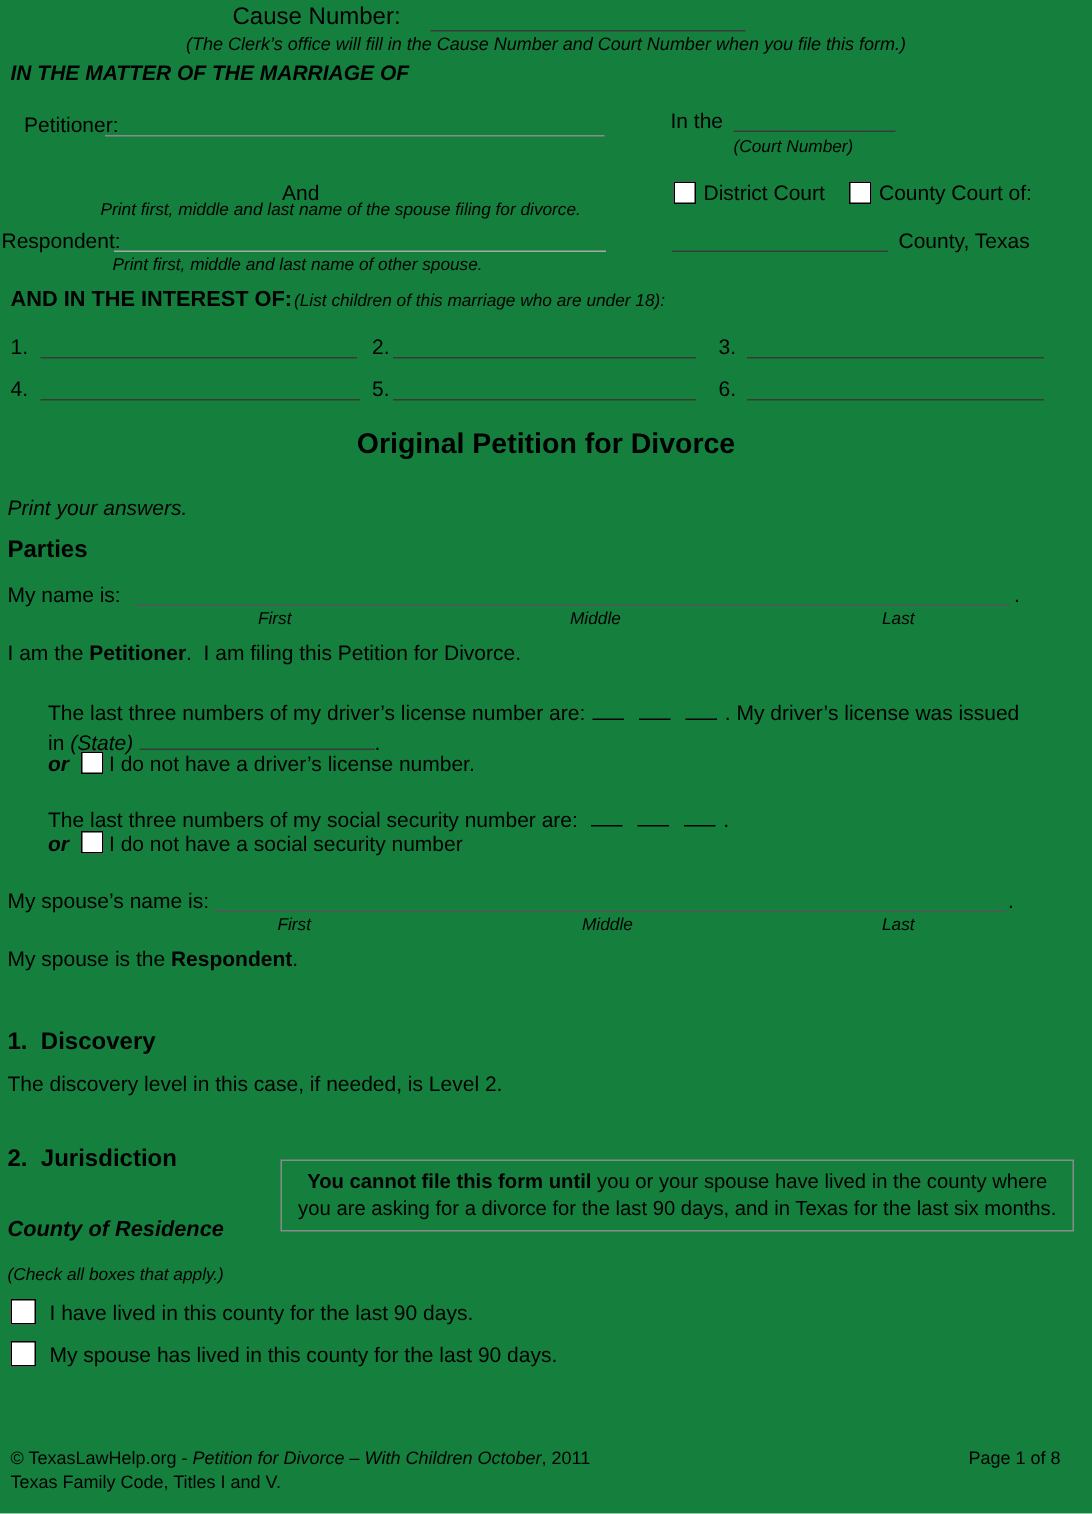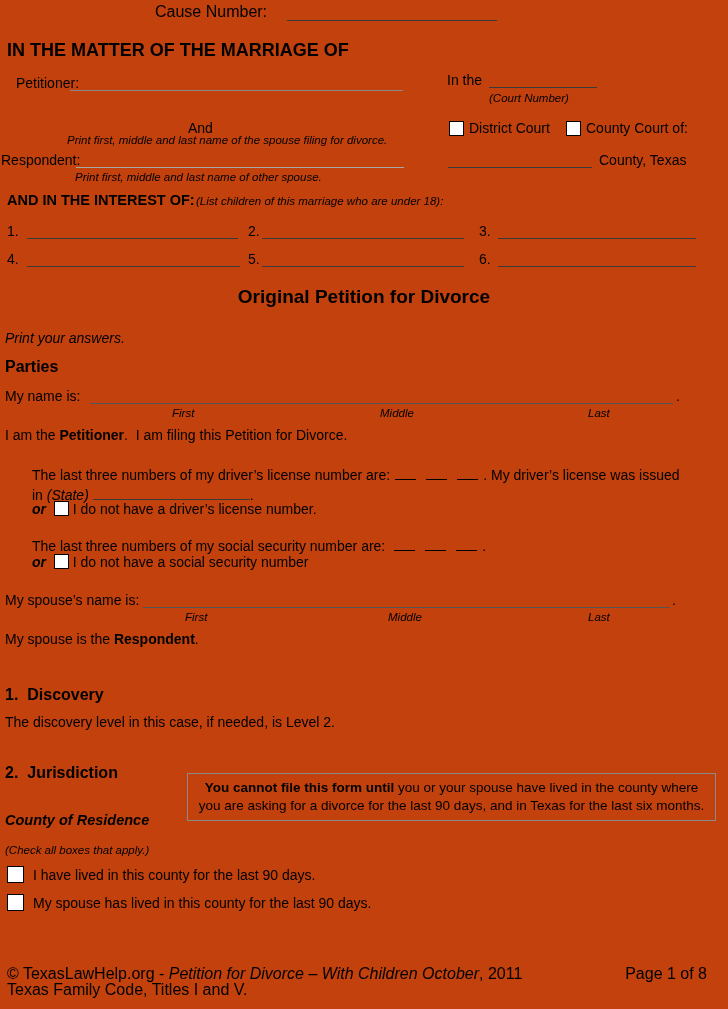--- a/index.html
+++ b/index.html
@@ -1,43 +1,44 @@
 <!DOCTYPE html>
 <html><head>
 <meta charset="utf-8">
 <style>
   html,body{margin:0;padding:0;background:#fff;}
   body{font-family:"Liberation Sans","DejaVu Sans",sans-serif;color:#000;}
-  #page{position:relative;width:728px;height:1009px;background:#c2410c;overflow:hidden;font-size:14px;}
+  #page{position:relative;width:728px;height:1009px;background:#15803d;overflow:hidden;font-size:14px;}
   .a{position:absolute;}
   .pw{white-space:pre-wrap;}
   .it{font-style:italic;}
   .bd{font-weight:bold;}
   .sm{font-size:11.5px;font-style:italic;}
   .bl{display:inline-block;border-bottom:1px solid #3a3a3a;height:16px;vertical-align:baseline;}
   .bl.gray{border-bottom-color:#8a8a8a;}
   .bl.lgray{border-bottom-color:#a8a8a8;}
   .slot{display:inline-block;width:21px;border-bottom:1px solid #000;height:14px;margin:0 5px;vertical-align:baseline;}
   .cb{display:inline-block;width:13px;height:13px;border:1.5px solid #000;background:#fff;vertical-align:-2px;}
   .cb-lg{width:15px;height:15px;vertical-align:-3px;}
   .center{left:0;width:728px;text-align:center;}
   .h-sec{font-size:16px;font-weight:bold;}
   .warnbox{border:1px solid #8a8a8a;text-align:center;font-size:13.5px;line-height:1.35;padding:5px 10px;box-sizing:border-box;}
   .fml{font-size:11.5px;font-style:italic;}
-  .foot{font-size:16px;}
+  .foot{font-size:12px;}
 </style>
 </head>
 <body>
 
 <div id="page">
 
   <div class="a" style="left:155px;top:3px;font-size:16px;">Cause Number:</div>
   <span class="a bl" style="left:287px;top:4px;width:210px;"></span>
+  <div class="a center sm" style="top:22px;font-size:12px;">(The Clerk’s office will fill in the Cause Number and Court Number when you file this form.)</div>
 
-  <div class="a bd" style="left:7px;top:40px;font-size:18px;">IN THE MATTER OF THE MARRIAGE OF</div>
+  <div class="a bd" style="left:7px;top:40px;font-size:14px;font-style:italic;">IN THE MATTER OF THE MARRIAGE OF</div>
 
   <div class="a" style="left:1px;top:75px;margin-left:15px;">Petitioner:</div>
   <span class="a bl gray" style="left:70px;top:74px;width:333px;"></span>
   <div class="a" style="left:447px;top:72px;">In the</div>
   <span class="a bl" style="left:489px;top:71px;width:108px;"></span>
   <div class="a sm" style="left:67px;top:94px;margin-top:40px;">Print first, middle and last name of the spouse filing for divorce.</div>
   <div class="a sm" style="left:489px;top:92px;width:108px;">(Court Number)</div>
 
   <div class="a" style="left:188px;top:120px;">And</div>
   <span class="a cb" style="left:449px;top:121px;"></span>

